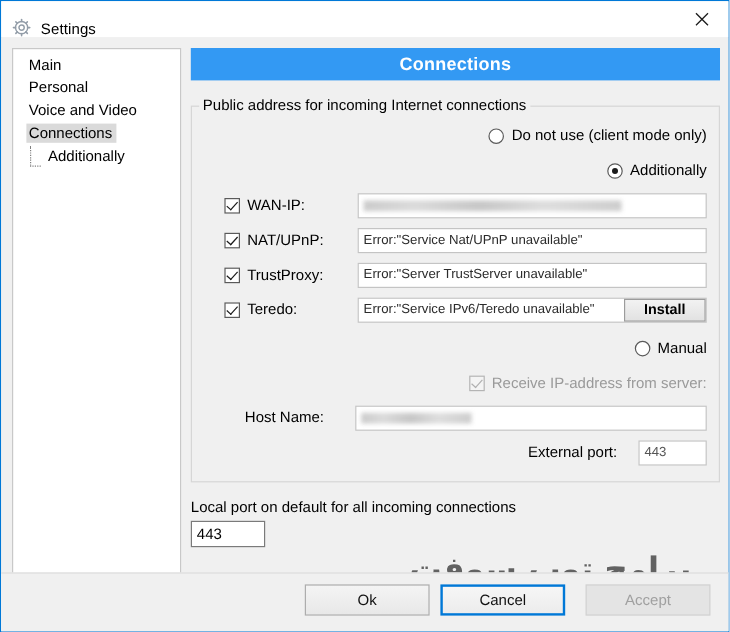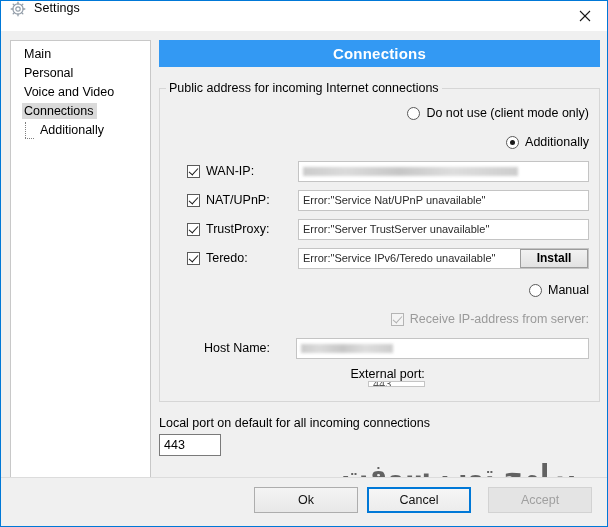--- a/index.html
+++ b/index.html
@@ -25,21 +25,21 @@
     background: #f0f0f0;
     border: 1px solid #0078d7;
     box-sizing: border-box;
     display: flex;
     flex-direction: column;
   }
   .titlebar {
     height: 30px;
     background: #ffffff;
     display: flex;
-    align-items: flex-start;
+    align-items: flex-end;
     flex: 0 0 auto;
     position: relative;
   }
   .title-icon {
     width: 16px; height: 16px;
     margin-left: 9px;
     margin-right: 8px;
     flex: 0 0 auto;
     opacity: 0.75;
   }
@@ -153,21 +153,21 @@
     white-space: nowrap;
   }
 
   .row {
     display: flex;
     align-items: center;
     height: 20px;
     margin-bottom: 9px;
     justify-content: flex-end;
   }
-  .row:last-child { margin-bottom: 0; flex-direction: column; }
+  .row:last-child { margin-bottom: 0; }
 
   
   .radio {
     width: 13px; height: 13px;
     border: 1px solid #5a5a5a;
     border-radius: 50%;
     background: #fff;
     box-sizing: border-box;
     flex: 0 0 auto;
     margin-right: 6px;

